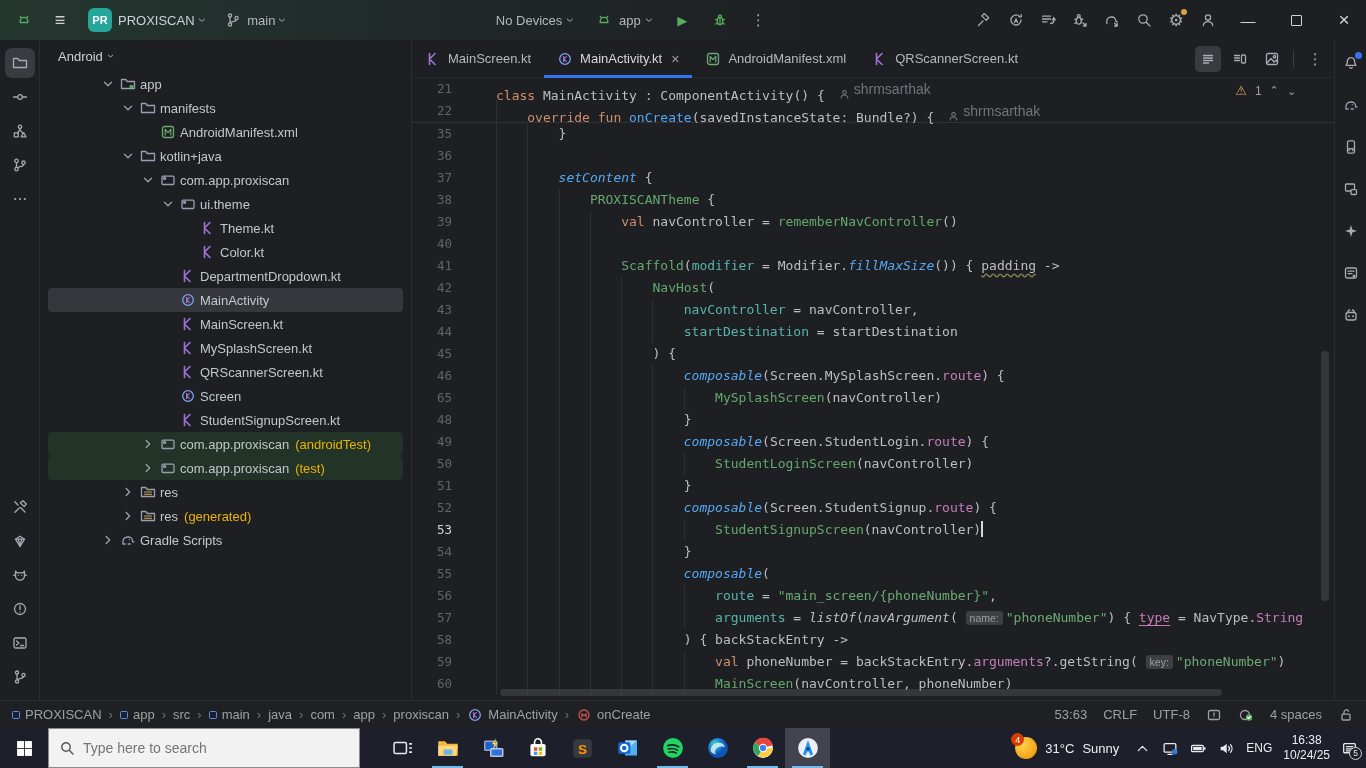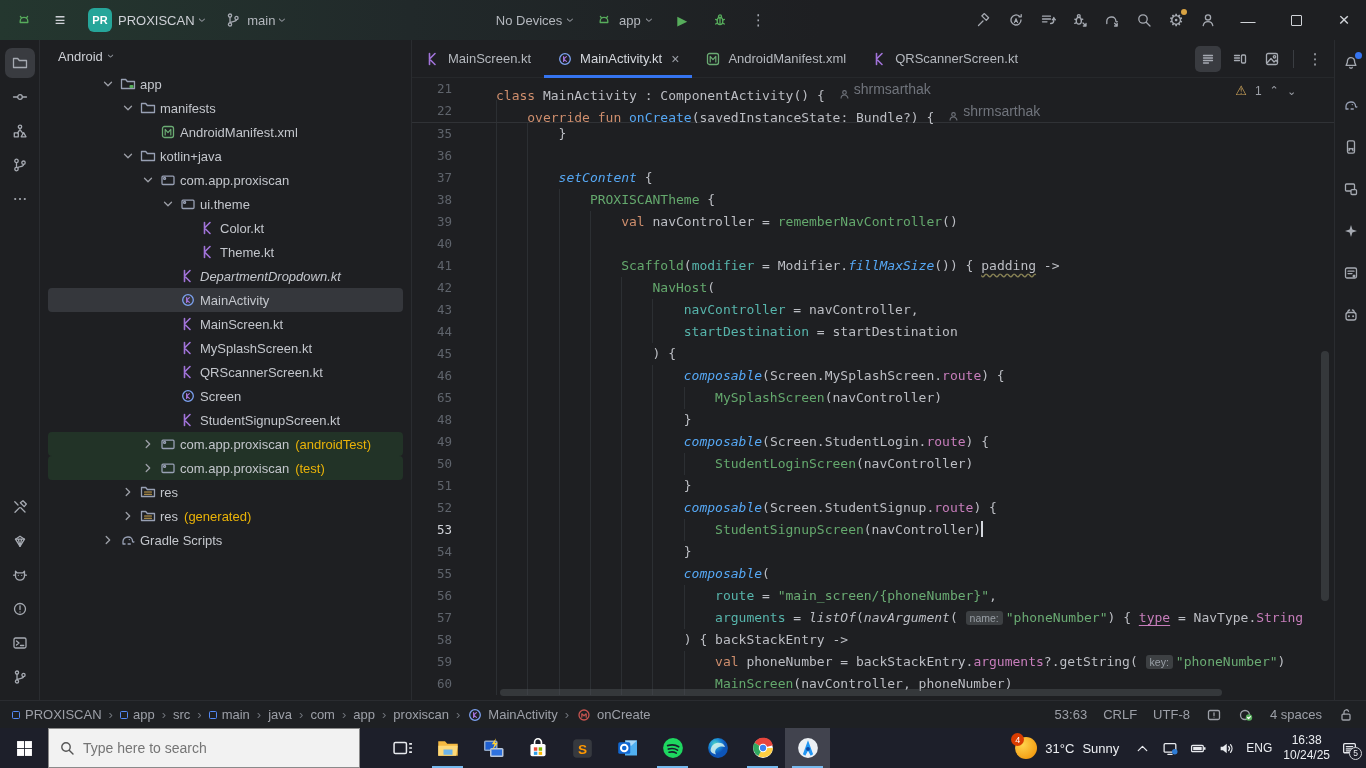--- a/index.html
+++ b/index.html
@@ -396,32 +396,32 @@
           </span>
           <span class="tree-label">ui.theme</span>
         </div>
         <div class="tree-row" style="padding-left: 130px;">
           <span class="tree-chev"></span>
           <span class="tree-ico" style="display: inline-flex; align-items: center; justify-content: center;">
             <svg width="16" height="16" viewBox="0 0 16 16" fill="none" stroke="#a6aab2" stroke-width="1.3" stroke-linecap="round" stroke-linejoin="round">
               <path d="M4.5 2.5v11M4.5 8l5.5-5.5M4.5 8l5.5 5.5" stroke="#a173d9" stroke-width="1.6"></path>
             </svg>
           </span>
-          <span class="tree-label">Color.kt</span>
+          <span class="tree-label">Theme.kt</span>
         </div>
         <div class="tree-row" style="padding-left: 130px;">
           <span class="tree-chev"></span>
           <span class="tree-ico" style="display: inline-flex; align-items: center; justify-content: center;">
             <svg width="16" height="16" viewBox="0 0 16 16" fill="none" stroke="#a6aab2" stroke-width="1.3" stroke-linecap="round" stroke-linejoin="round">
               <path d="M4.5 2.5v11M4.5 8l5.5-5.5M4.5 8l5.5 5.5" stroke="#a173d9" stroke-width="1.6"></path>
             </svg>
           </span>
-          <span class="tree-label">Theme.kt</span>
-        </div>
-        <div class="tree-row" style="padding-left: 110px; font-style: italic;">
+          <span class="tree-label">Color.kt</span>
+        </div>
+        <div class="tree-row" style="padding-left: 110px;">
           <span class="tree-chev"></span>
           <span class="tree-ico" style="display: inline-flex; align-items: center; justify-content: center;">
             <svg width="16" height="16" viewBox="0 0 16 16" fill="none" stroke="#a6aab2" stroke-width="1.3" stroke-linecap="round" stroke-linejoin="round">
               <path d="M4.5 2.5v11M4.5 8l5.5-5.5M4.5 8l5.5 5.5" stroke="#a173d9" stroke-width="1.6"></path>
             </svg>
           </span>
           <span class="tree-label">DepartmentDropdown.kt</span>
         </div>
         <div class="tree-row sel" style="padding-left: 110px;">
           <span class="tree-chev"></span>

